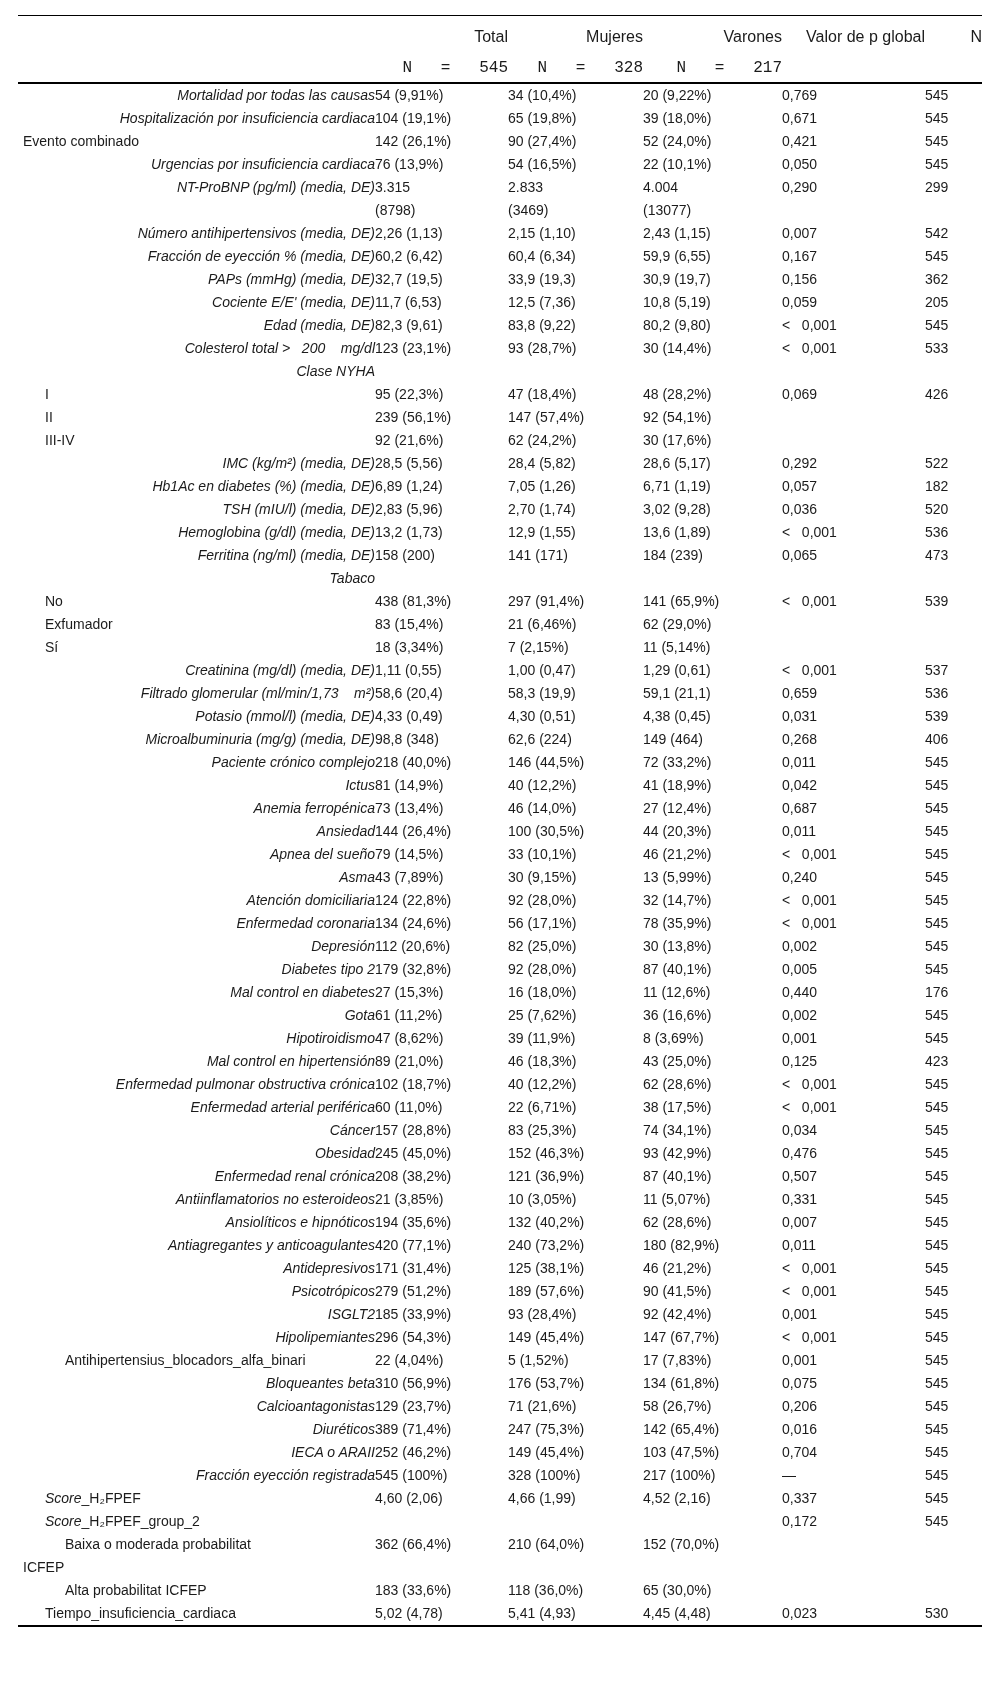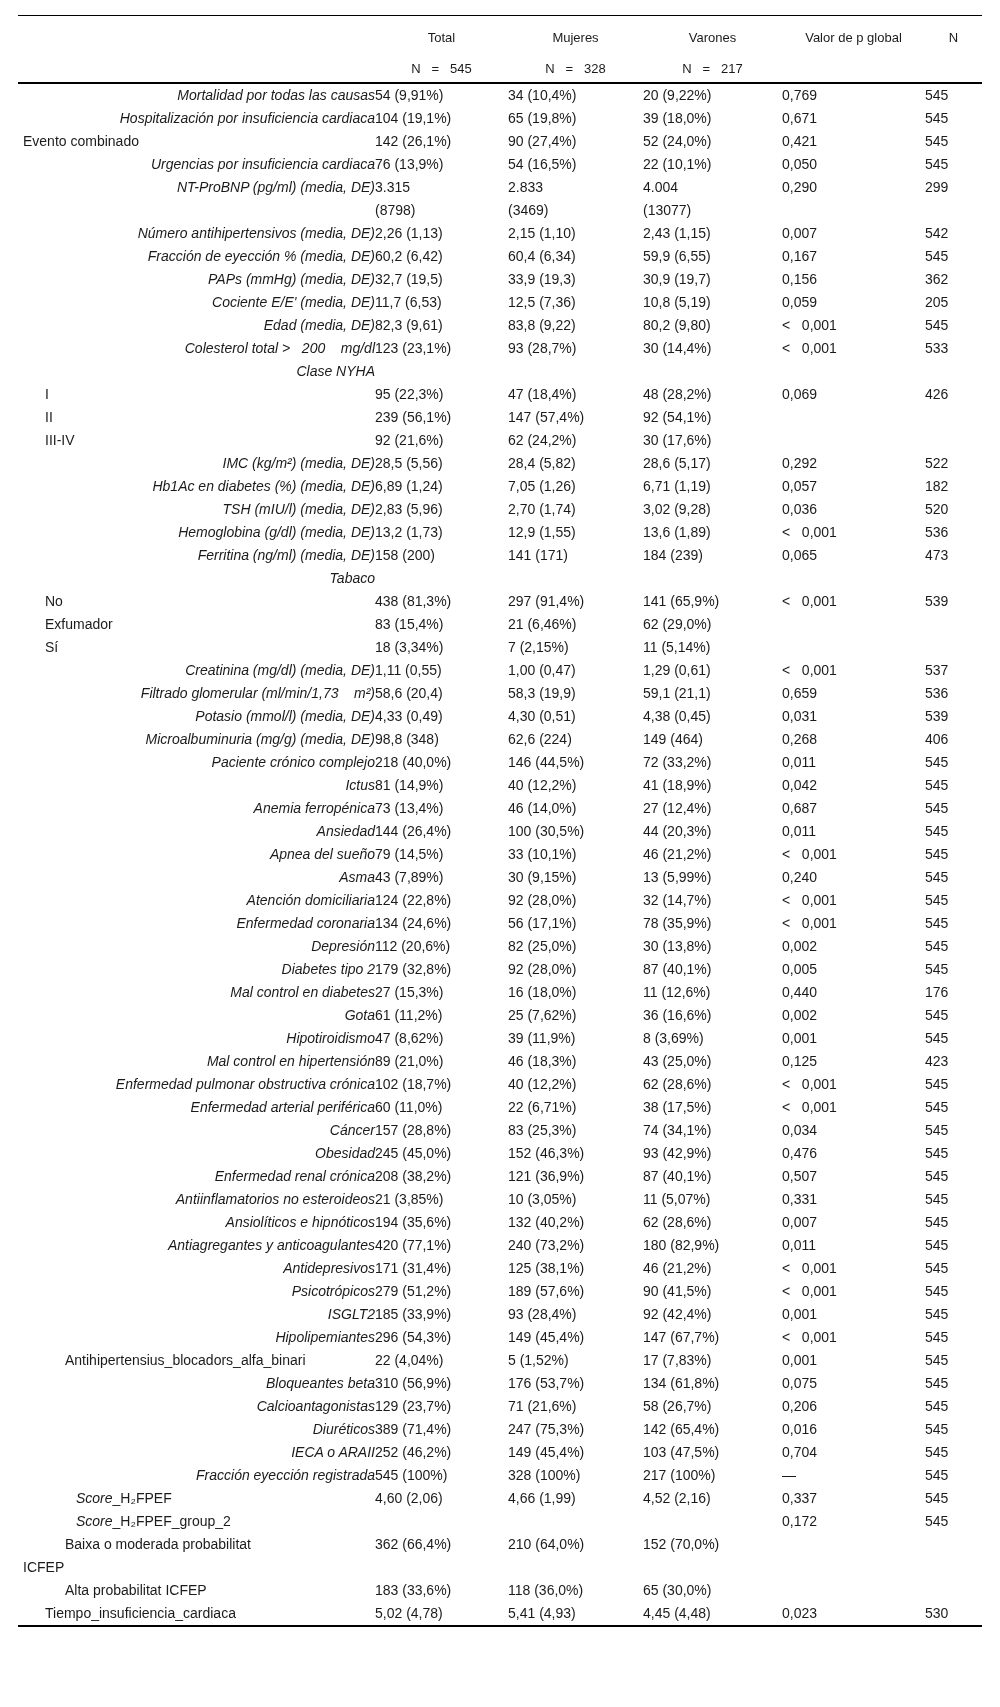--- a/index.html
+++ b/index.html
@@ -24,40 +24,40 @@
     font-size:14px;
   }
   col.c-label{width:357px;}
   col.c-total{width:133px;}
   col.c-muj{width:135px;}
   col.c-var{width:139px;}
   col.c-p{width:143px;}
   col.c-n{width:57px;}
   th{
     font-weight:normal;
-    text-align:center;
+    text-align:right;
     white-space:pre;
     padding:0;
-    font-size:13px;
+    font-size:16px;
   }
   thead tr.hdr1 th{height:34px;vertical-align:middle;padding-top:4px;}
   thead tr.hdr2 th{height:28px;vertical-align:middle;}
-  thead tr.hdr2{border-bottom:2.5px solid #000;}
+  thead tr.hdr2{border-bottom:2.5px solid #000;font-family:Liberation Mono, monospace;}
   td{
     padding:0;
     white-space:pre;
     vertical-align:top;
     line-height:23px;
     font-size:14px;
   }
   td.lab{padding-left:5px;}
   td.ind1{padding-left:27px;}
   td.ind2{padding-left:47px;}
   td.it{font-style:italic;text-align:right;}
-  td.lab i{font-style:italic;margin-left:31px;}
+  td.lab i{font-style:italic;}
 </style>
 </head>
 <body>
 
 <div class="page">
   <table class="stats">
     <colgroup>
       <col class="c-label">
         <col class="c-total">
         <col class="c-muj">

